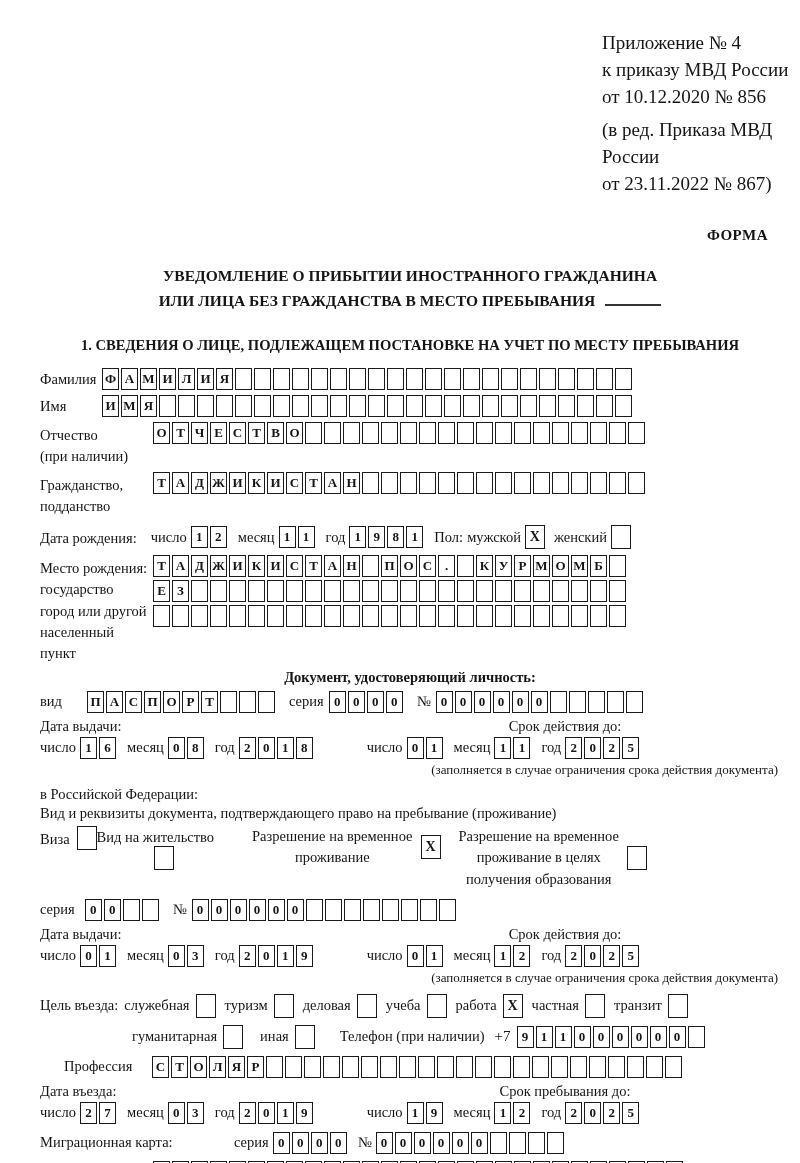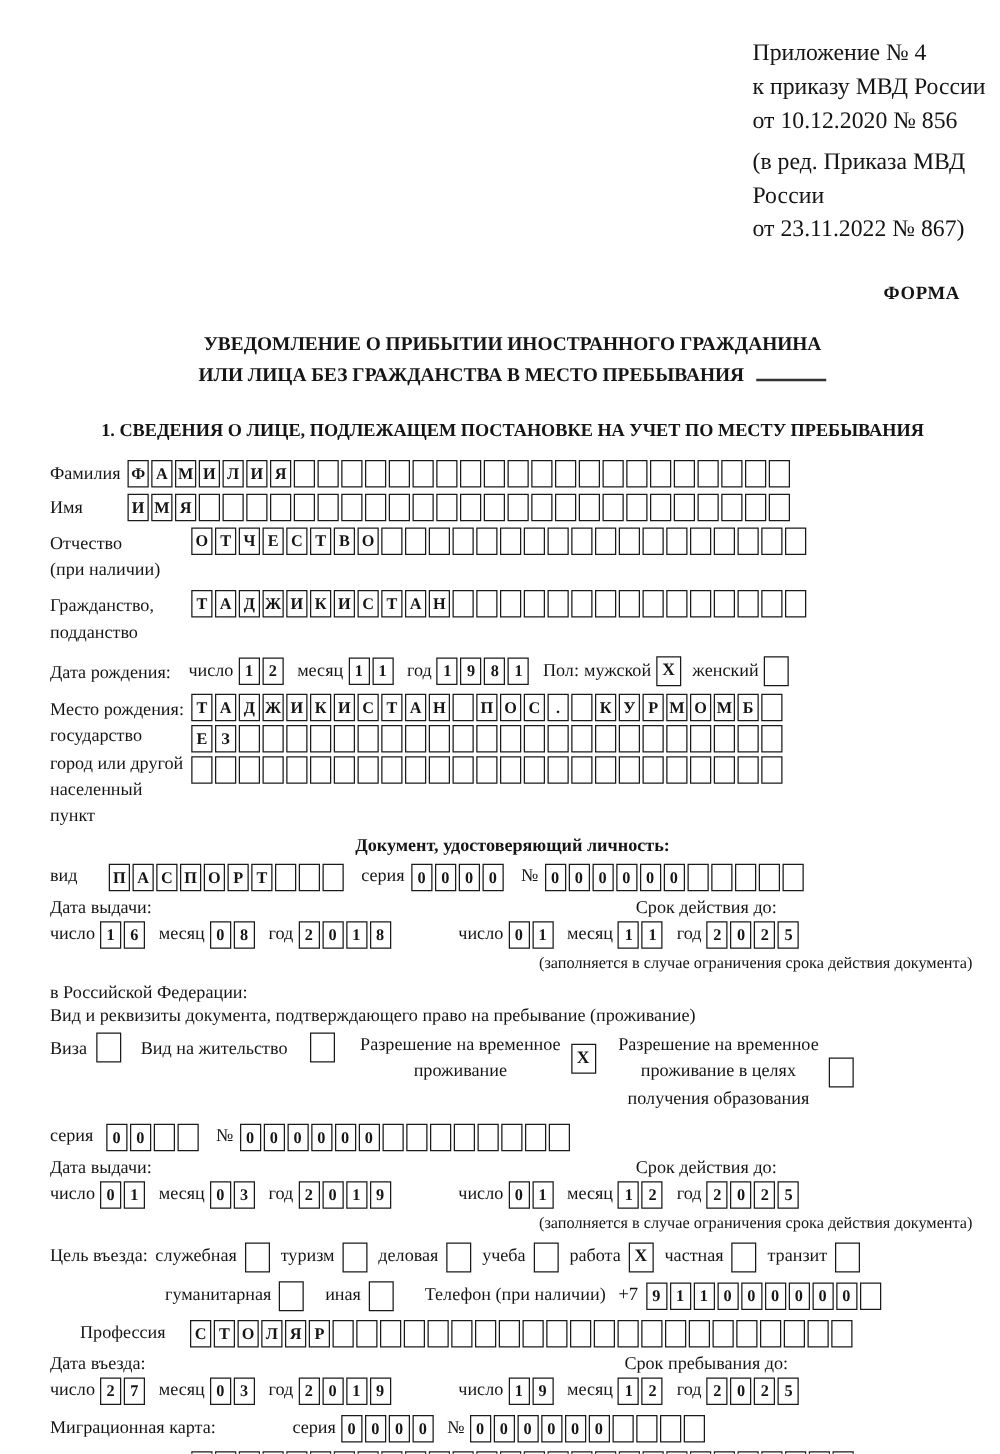--- a/index.html
+++ b/index.html
@@ -181,21 +181,21 @@
   </div>
   <div class="note">(заполняется в случае ограничения срока действия документа)</div>
 
   <div class="res-line">в Российской Федерации:</div>
   <div class="res-line">Вид и реквизиты документа, подтверждающего право на пребывание (проживание)</div>
   <div class="res-opts">
     <span class="opt">
       <span class="olabel">Виза</span>
       <span class="checkbox"></span>
     </span>
-    <span class="opt" style="margin-left:16px;">
+    <span class="opt" style="flex-direction:column;">
       <span class="olabel" style="margin-right:18px;">Вид на жительство</span>
       <span class="checkbox"></span>
     </span>
     <span class="opt" style="margin-left:20px;">
       <span class="stack">
         <div>Разрешение на временное</div>
         <div>проживание</div>
       </span>
       <span class="checkbox">X</span>
     </span>

